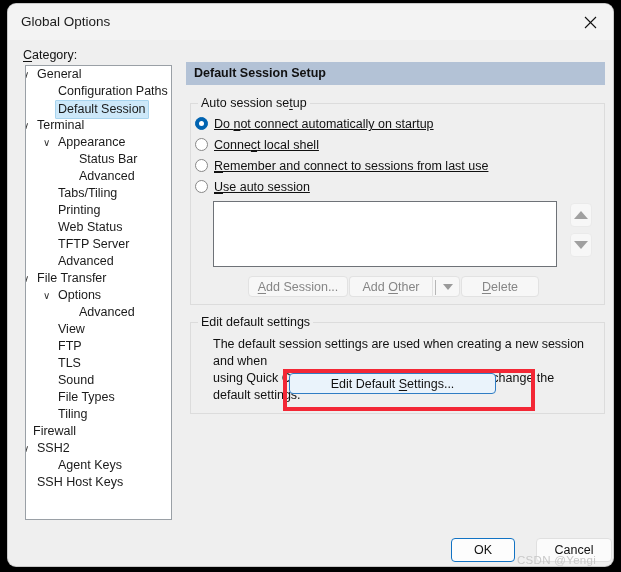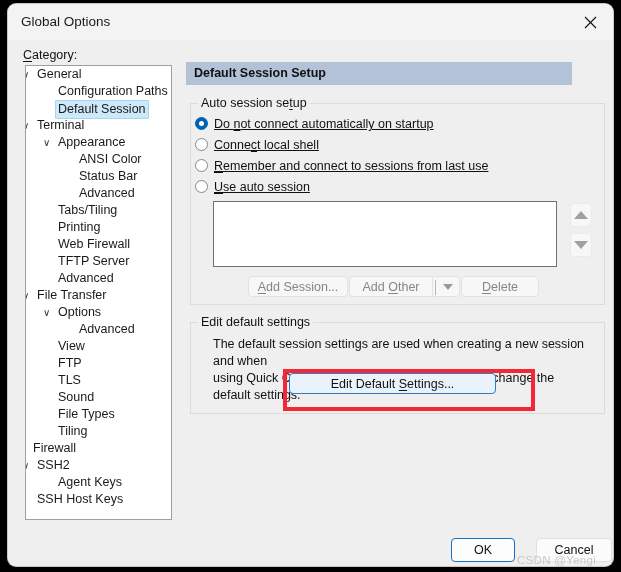--- a/index.html
+++ b/index.html
@@ -103,21 +103,21 @@
     border: 1px solid #a8d4ee;
     padding: 0 2px;
     border-radius: 1px;
   }
 
   
   .panel-header {
     position: absolute;
     left: 178px;
     top: 58px;
-    width: 386px;
+    width: 419px;
     height: 23px;
     background: #b3c2d6;
     box-sizing: border-box;
   }
   .panel-header span {
     position: absolute;
     left: 8px;
     top: 4px;
     font-size: 12.5px;
     font-weight: bold;
@@ -332,26 +332,25 @@
   </div>
 
   <div class="category-label"><span class="mn">C</span>ategory:</div>
 
   <div class="tree" id="tree">
       <div class="tree-item" style="padding-left: 8px;"><span class="chev" style="left: -4px;">∨</span><span class="lbl">General</span></div>
       <div class="tree-item" style="padding-left: 29px;"><span class="lbl">Configuration Paths</span></div>
       <div class="tree-item sel" style="padding-left: 29px;"><span class="lbl">Default Session</span></div>
       <div class="tree-item" style="padding-left: 8px;"><span class="chev" style="left: -4px;">∨</span><span class="lbl">Terminal</span></div>
       <div class="tree-item" style="padding-left: 29px;"><span class="chev" style="left: 17px;">∨</span><span class="lbl">Appearance</span></div>
-      <div class="tree-item" style="padding-left: 50px;"><span class="lbl">ANSI Color</span></div>
       <div class="tree-item" style="padding-left: 50px;"><span class="lbl">Status Bar</span></div>
       <div class="tree-item" style="padding-left: 50px;"><span class="lbl">Advanced</span></div>
       <div class="tree-item" style="padding-left: 29px;"><span class="lbl">Tabs/Tiling</span></div>
       <div class="tree-item" style="padding-left: 29px;"><span class="lbl">Printing</span></div>
-      <div class="tree-item" style="padding-left: 29px;"><span class="lbl">Web Firewall</span></div>
+      <div class="tree-item" style="padding-left: 29px;"><span class="lbl">Web Status</span></div>
       <div class="tree-item" style="padding-left: 29px;"><span class="lbl">TFTP Server</span></div>
       <div class="tree-item" style="padding-left: 29px;"><span class="lbl">Advanced</span></div>
       <div class="tree-item" style="padding-left: 8px;"><span class="chev" style="left: -4px;">∨</span><span class="lbl">File Transfer</span></div>
       <div class="tree-item" style="padding-left: 29px;"><span class="chev" style="left: 17px;">∨</span><span class="lbl">Options</span></div>
       <div class="tree-item" style="padding-left: 50px;"><span class="lbl">Advanced</span></div>
       <div class="tree-item" style="padding-left: 29px;"><span class="lbl">View</span></div>
       <div class="tree-item" style="padding-left: 29px;"><span class="lbl">FTP</span></div>
       <div class="tree-item" style="padding-left: 29px;"><span class="lbl">TLS</span></div>
       <div class="tree-item" style="padding-left: 29px;"><span class="lbl">Sound</span></div>
       <div class="tree-item" style="padding-left: 29px;"><span class="lbl">File Types</span></div>

